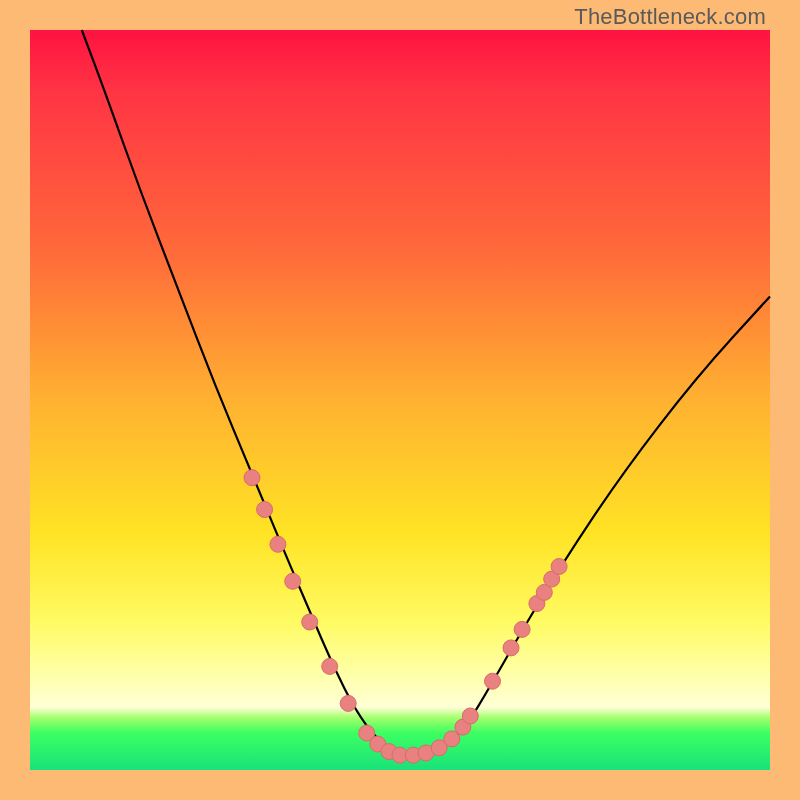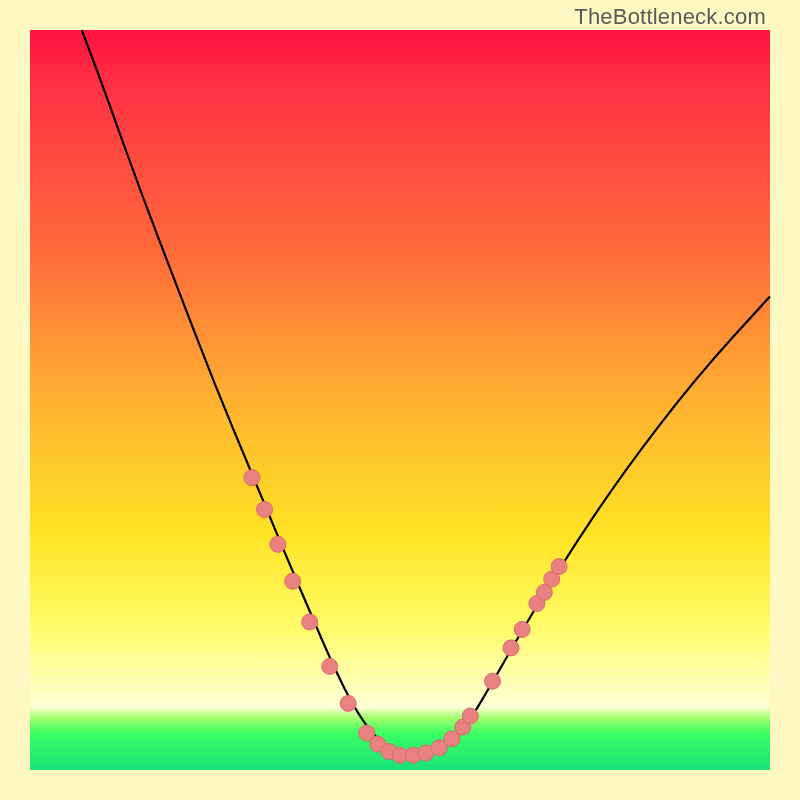--- a/index.html
+++ b/index.html
@@ -8,21 +8,21 @@
     width: 800px;
     height: 800px;
     overflow: hidden;
     background: #000;
     font-family: Arial, Helvetica, sans-serif;
   }
   .stage {
     position: relative;
     width: 800px;
     height: 800px;
-    background: #fef9c3;
+    background: #fdba74;
   }
   .plot {
     position: absolute;
     left: 30px;
     top: 30px;
     width: 740px;
     height: 740px;
     
     background: linear-gradient(
       to bottom,

